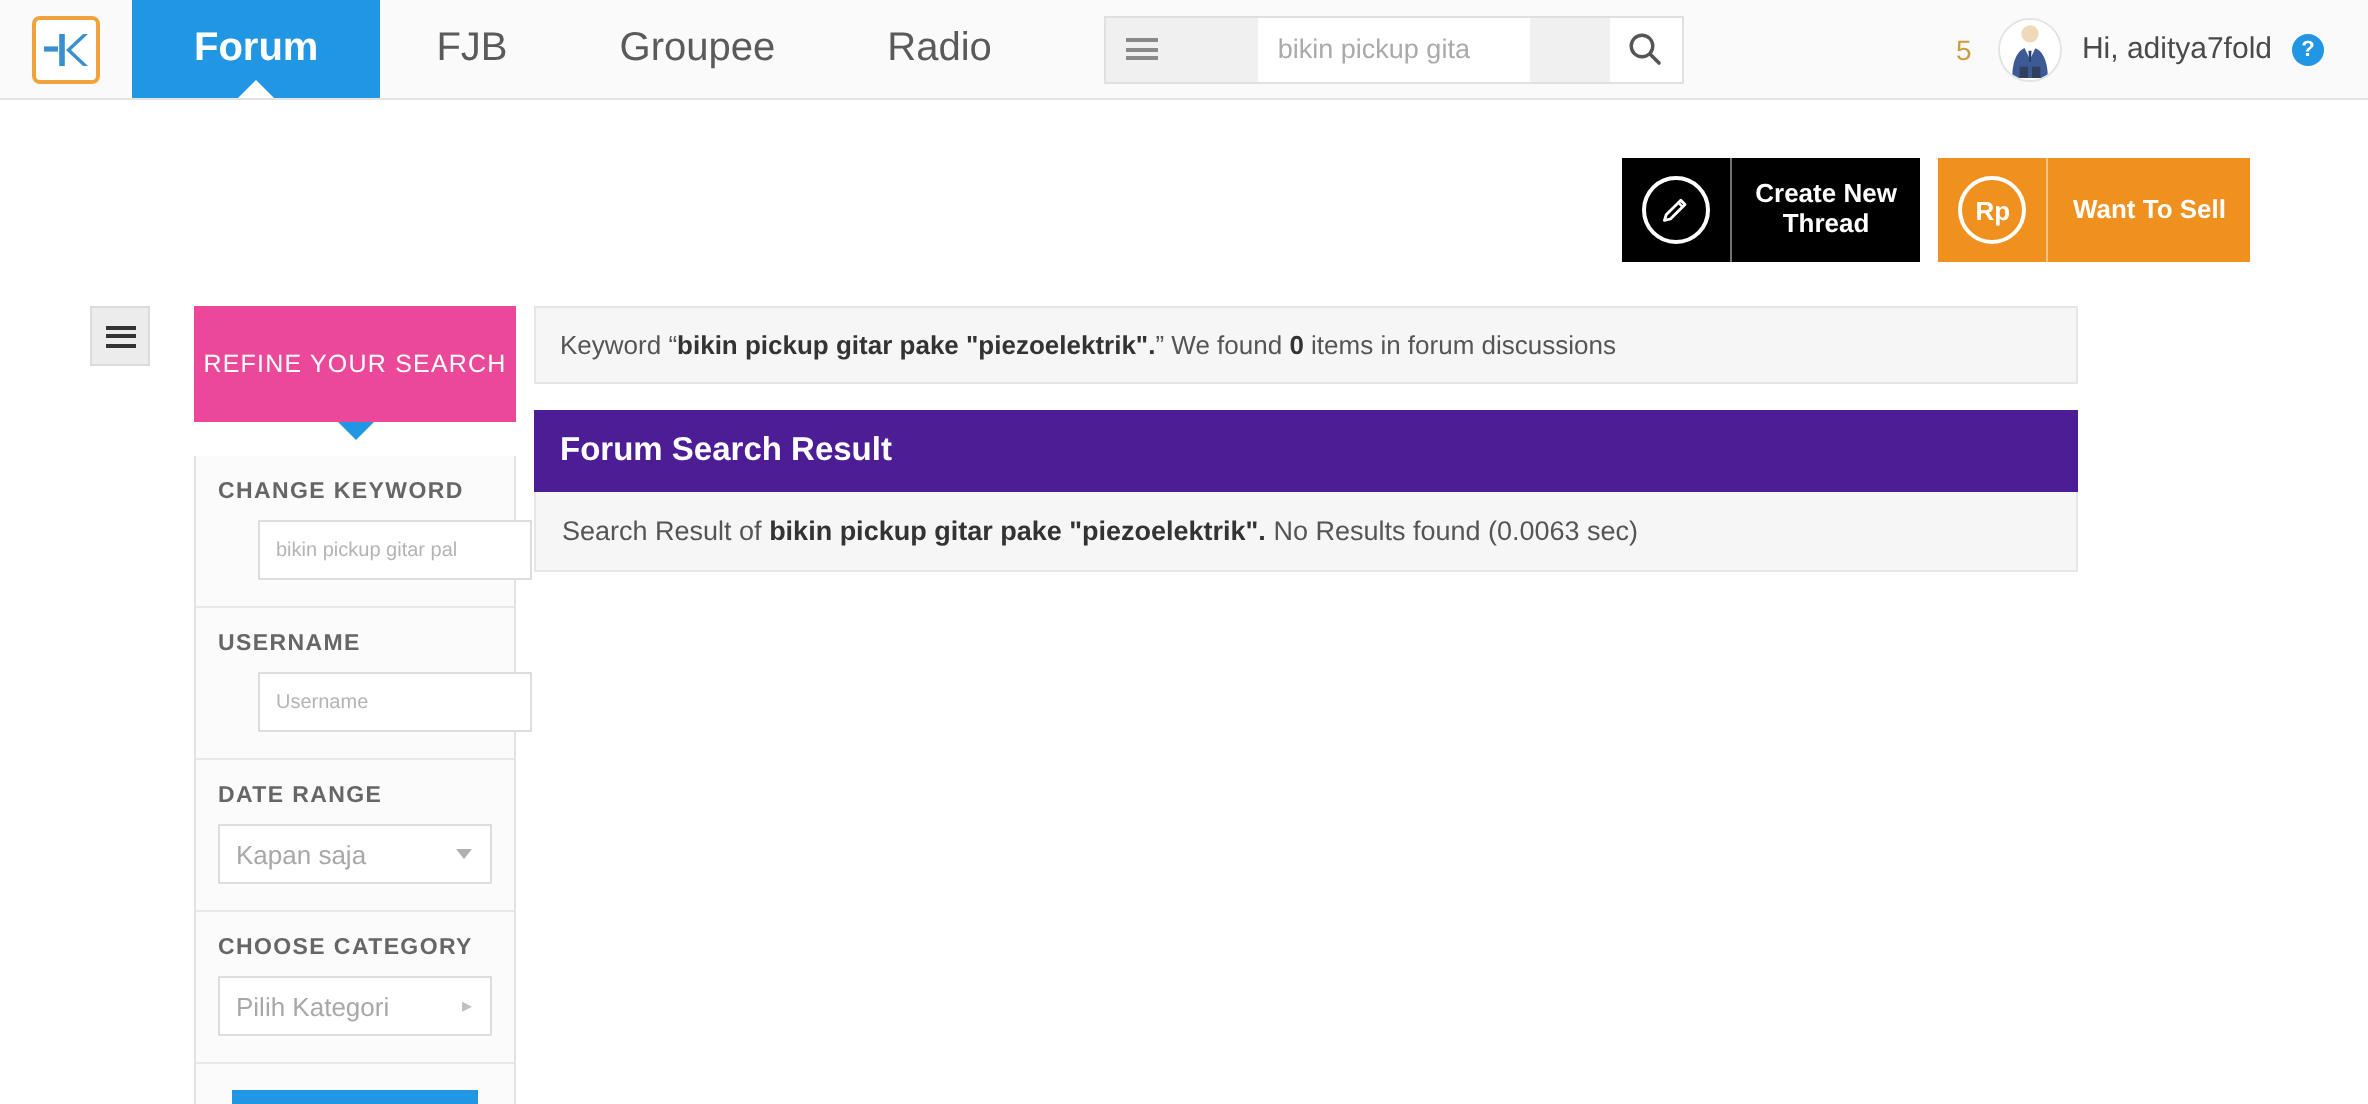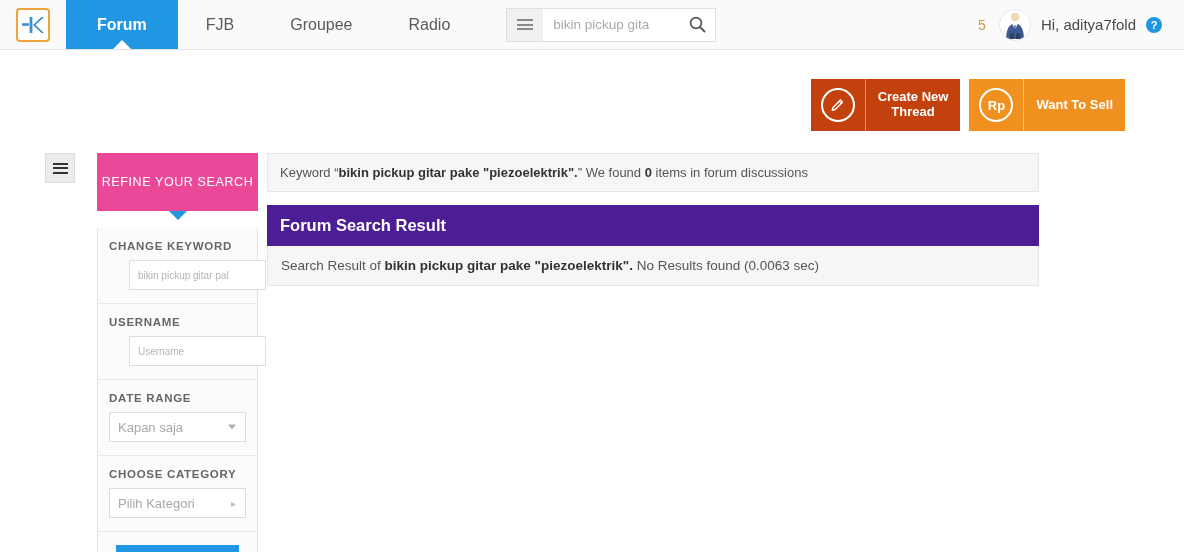--- a/index.html
+++ b/index.html
@@ -30,21 +30,21 @@
     border: 2px solid #f0a33c;
     border-radius: 4px;
     background: #ffffff;
     display: flex; align-items: center; justify-content: center;
   }
   .logo-box svg { display: block; }
 
   .nav-tab {
     display: flex; align-items: center; justify-content: center;
     padding: 0 28px;
-    font-size: 16px;
+    font-size: 20px;
     color: #5a5a5a;
     cursor: pointer;
     position: relative;
     user-select: none;
   }
   .nav-tab.active {
     background: #2196e3;
     color: #ffffff;
     font-weight: bold;
     padding: 0 31px;
@@ -60,20 +60,21 @@
     border-bottom: 9px solid #ffffff;
   }
 
   .search-group {
     display: flex; align-items: center;
     margin-left: 28px;
     align-self: center;
     height: 34px;
     background: #f0f0f0;
     border: 1px solid #e0e0e0;
+    gap: 40px;
   }
   .burger-btn {
     width: 36px; height: 32px;
     display: flex; align-items: center; justify-content: center;
     cursor: pointer;
   }
   .burger-btn span {
     display: block; width: 16px; height: 11px;
     position: relative;
   }
@@ -161,21 +162,21 @@
     width: 54px;
     display: flex; align-items: center; justify-content: center;
   }
   .act-btn .lbl {
     display: flex; align-items: center; justify-content: center;
     padding: 0 12px;
     font-size: 13px; font-weight: bold; line-height: 1.15;
     text-align: center;
     white-space: pre-line;
   }
-  .act-blue { background: #c2410c; }
+  .act-blue { background: #000000; }
   .act-blue .lbl { border-left: 1px solid rgba(255,255,255,.45); }
   .act-orange { background: #f0901e; }
   .act-orange .lbl { border-left: 1px solid rgba(255,255,255,.45); }
   .circ {
     width: 34px; height: 34px;
     border: 2px solid #ffffff;
     border-radius: 50%;
     display: flex; align-items: center; justify-content: center;
     font-size: 13px; font-weight: bold;
   }

